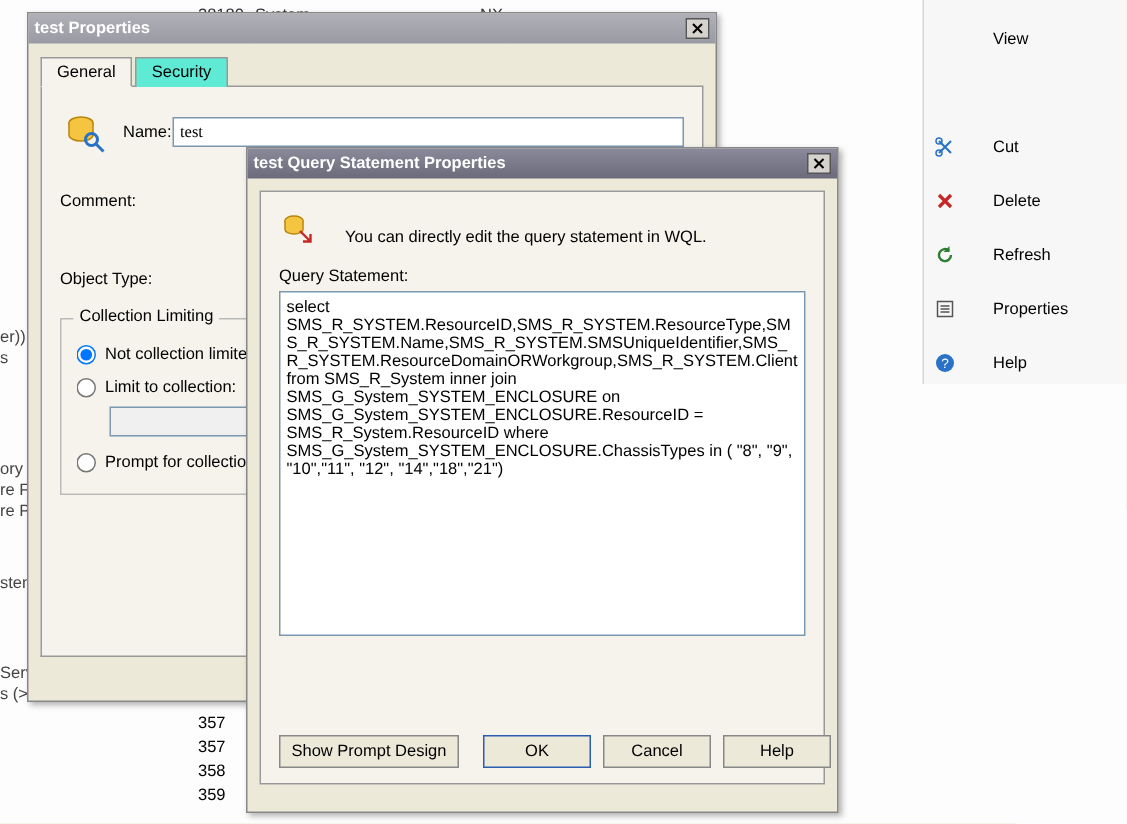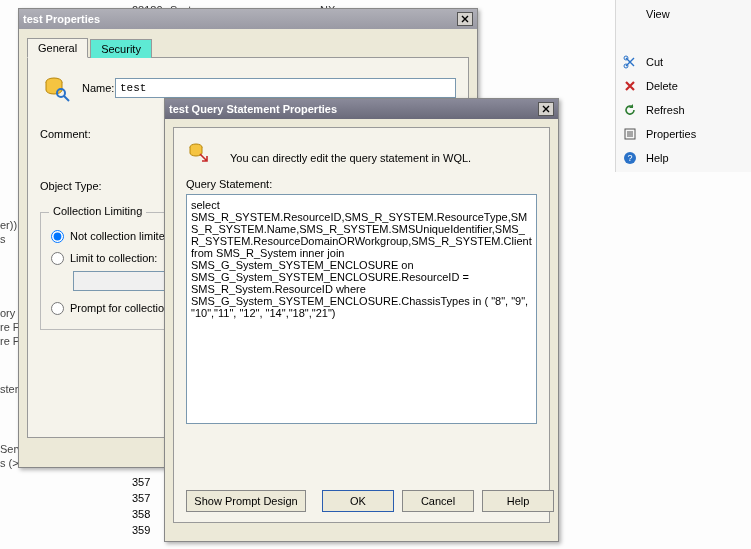--- a/index.html
+++ b/index.html
@@ -45,22 +45,23 @@
     width: 136px;
     background: #f7f7f7;
     border-left: 1px solid #d8d8d8;
     padding: 2px 0;
   }
   .ctx-item {
     display: flex;
     align-items: center;
     height: 24px;
     padding: 0 6px;
-    gap: 8px;
+    gap: 24px;
     cursor: default;
+    margin-top: 12px;
   }
   .ctx-icon { width: 16px; height: 16px; display: flex; align-items: center; justify-content: center; }
   .ctx-label { flex: 1; }
 
   
   .window {
     position: absolute;
     background: #ece9d8;
     border: 1px solid #888;
     box-shadow: 2px 2px 4px rgba(0,0,0,0.3);
@@ -92,21 +93,20 @@
   
   .props-dialog {
     top: 8px; left: 18px;
     width: 460px;
     height: 460px;
   }
   .tabset {
     margin: 8px 8px 0 8px;
     display: flex;
     border-bottom: 1px solid #999;
-    align-items: flex-end;
   }
   .tab {
     padding: 3px 10px;
     border: 1px solid #999;
     border-bottom: none;
     background: #5eead4;
     margin-right: 2px;
     position: relative;
     top: 1px;
     cursor: default;
@@ -134,21 +134,21 @@
     width: 32px; height: 32px;
     margin-right: 10px;
     display: flex; align-items: center; justify-content: center;
   }
   .txt-input {
     flex: 1;
     height: 20px;
     border: 1px solid #7a98af;
     background: #fff;
     padding: 0 4px;
-    font-family: Liberation Mono, monospace;
+    font-family: Liberation Serif, serif;
     font-size: 11px;
   }
   .fs {
     border: 1px solid #bbb;
     margin-top: 20px;
     padding: 12px 10px 10px 10px;
     position: relative;
   }
   .fs-legend {
     position: absolute;

